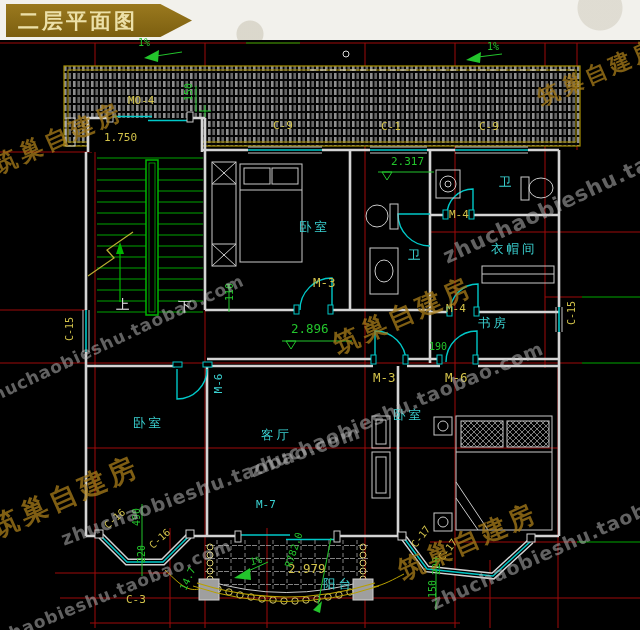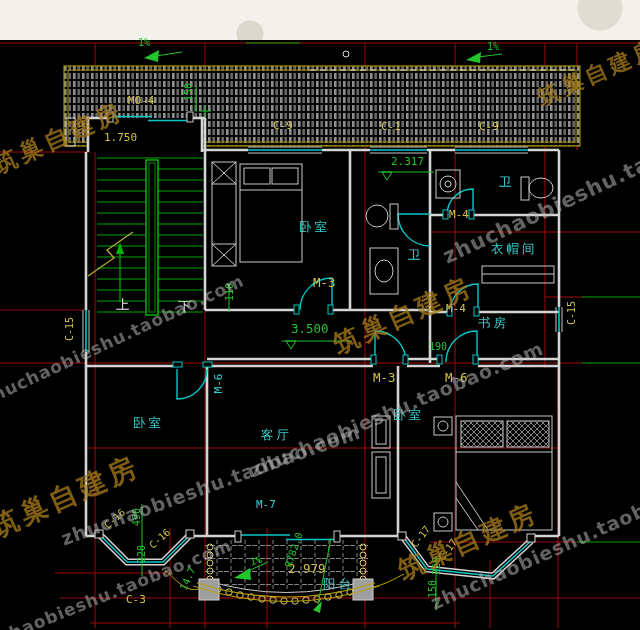--- a/index.html
+++ b/index.html
@@ -23,20 +23,23 @@
       font-weight:bold;white-space:nowrap;pointer-events:none;letter-spacing:1px;}
   .wmg{position:absolute;color:rgba(170,126,26,.75);font-family:"DejaVu Sans",sans-serif;
       font-weight:bold;white-space:nowrap;pointer-events:none;letter-spacing:4px;}
 </style>
 </head>
 <body>
 
 <div class="stage">
 
   <div class="topstrip"></div>
+  <div class="banner">
+    <span class="banner-text">二层平面图</span>
+  </div>
 
   <svg width="640" height="630" viewBox="0 0 640 630">
     <defs>
       <pattern id="rooftile" width="9" height="8" patternUnits="userSpaceOnUse">
         <rect width="9" height="8" fill="#050505"></rect>
         <rect x="1" y="1" width="2.6" height="6" fill="#8f8f8f"></rect>
         <rect x="5.4" y="1" width="2.6" height="6" fill="#676767"></rect>
       </pattern>
       <pattern id="tiles" width="14" height="13" patternUnits="userSpaceOnUse">
         <path d="M0,12.5 H14" stroke="#9a9a9a" stroke-width="1" stroke-dasharray="5 3" fill="none"></path>
@@ -273,21 +276,21 @@
   <span class="t cyan s12 cn" style="left:499px;top:176px">卫</span>
   <span class="t cyan s12 cn" style="left:299px;top:221px">卧室</span>
   <span class="t yel s11" style="left:449px;top:209px">M-4</span>
   <span class="t cyan s12 cn" style="left:491px;top:243px">衣帽间</span>
   <span class="t cyan s12 cn" style="left:408px;top:249px">卫</span>
   <span class="t yel s12" style="left:313px;top:277px">M-3</span>
   <span class="t yel s10" style="left:58px;top:324px;transform:rotate(-90deg)">C-15</span>
   <span class="t wht s13 cn" style="left:116px;top:298px">上</span>
   <span class="t wht s13 cn" style="left:178px;top:300px">下</span>
   <span class="t grn s10" style="left:221px;top:287px;transform:rotate(-90deg)">110</span>
-  <span class="t grn s12" style="left:291px;top:323px">3.500</span>
+  <span class="t grn s12" style="left:291px;top:323px">2.896</span>
   <span class="t yel s11" style="left:446px;top:303px">M-4</span>
   <span class="t cyan s12 cn" style="left:478px;top:317px">书房</span>
   <span class="t yel s10" style="left:560px;top:308px;transform:rotate(-90deg)">C-15</span>
   <span class="t yel s12" style="left:373px;top:372px">M-3</span>
   <span class="t yel s12" style="left:445px;top:372px">M-6</span>
   <span class="t grn s10" style="left:429px;top:342px">190</span>
   <span class="t cyan s11" style="left:209px;top:378px;transform:rotate(-90deg)">M-6</span>
   <span class="t cyan s12 cn" style="left:133px;top:417px">卧室</span>
   <span class="t cyan s12 cn" style="left:261px;top:429px">客厅</span>
   <span class="t cyan s12 cn" style="left:393px;top:409px">卧室</span>

